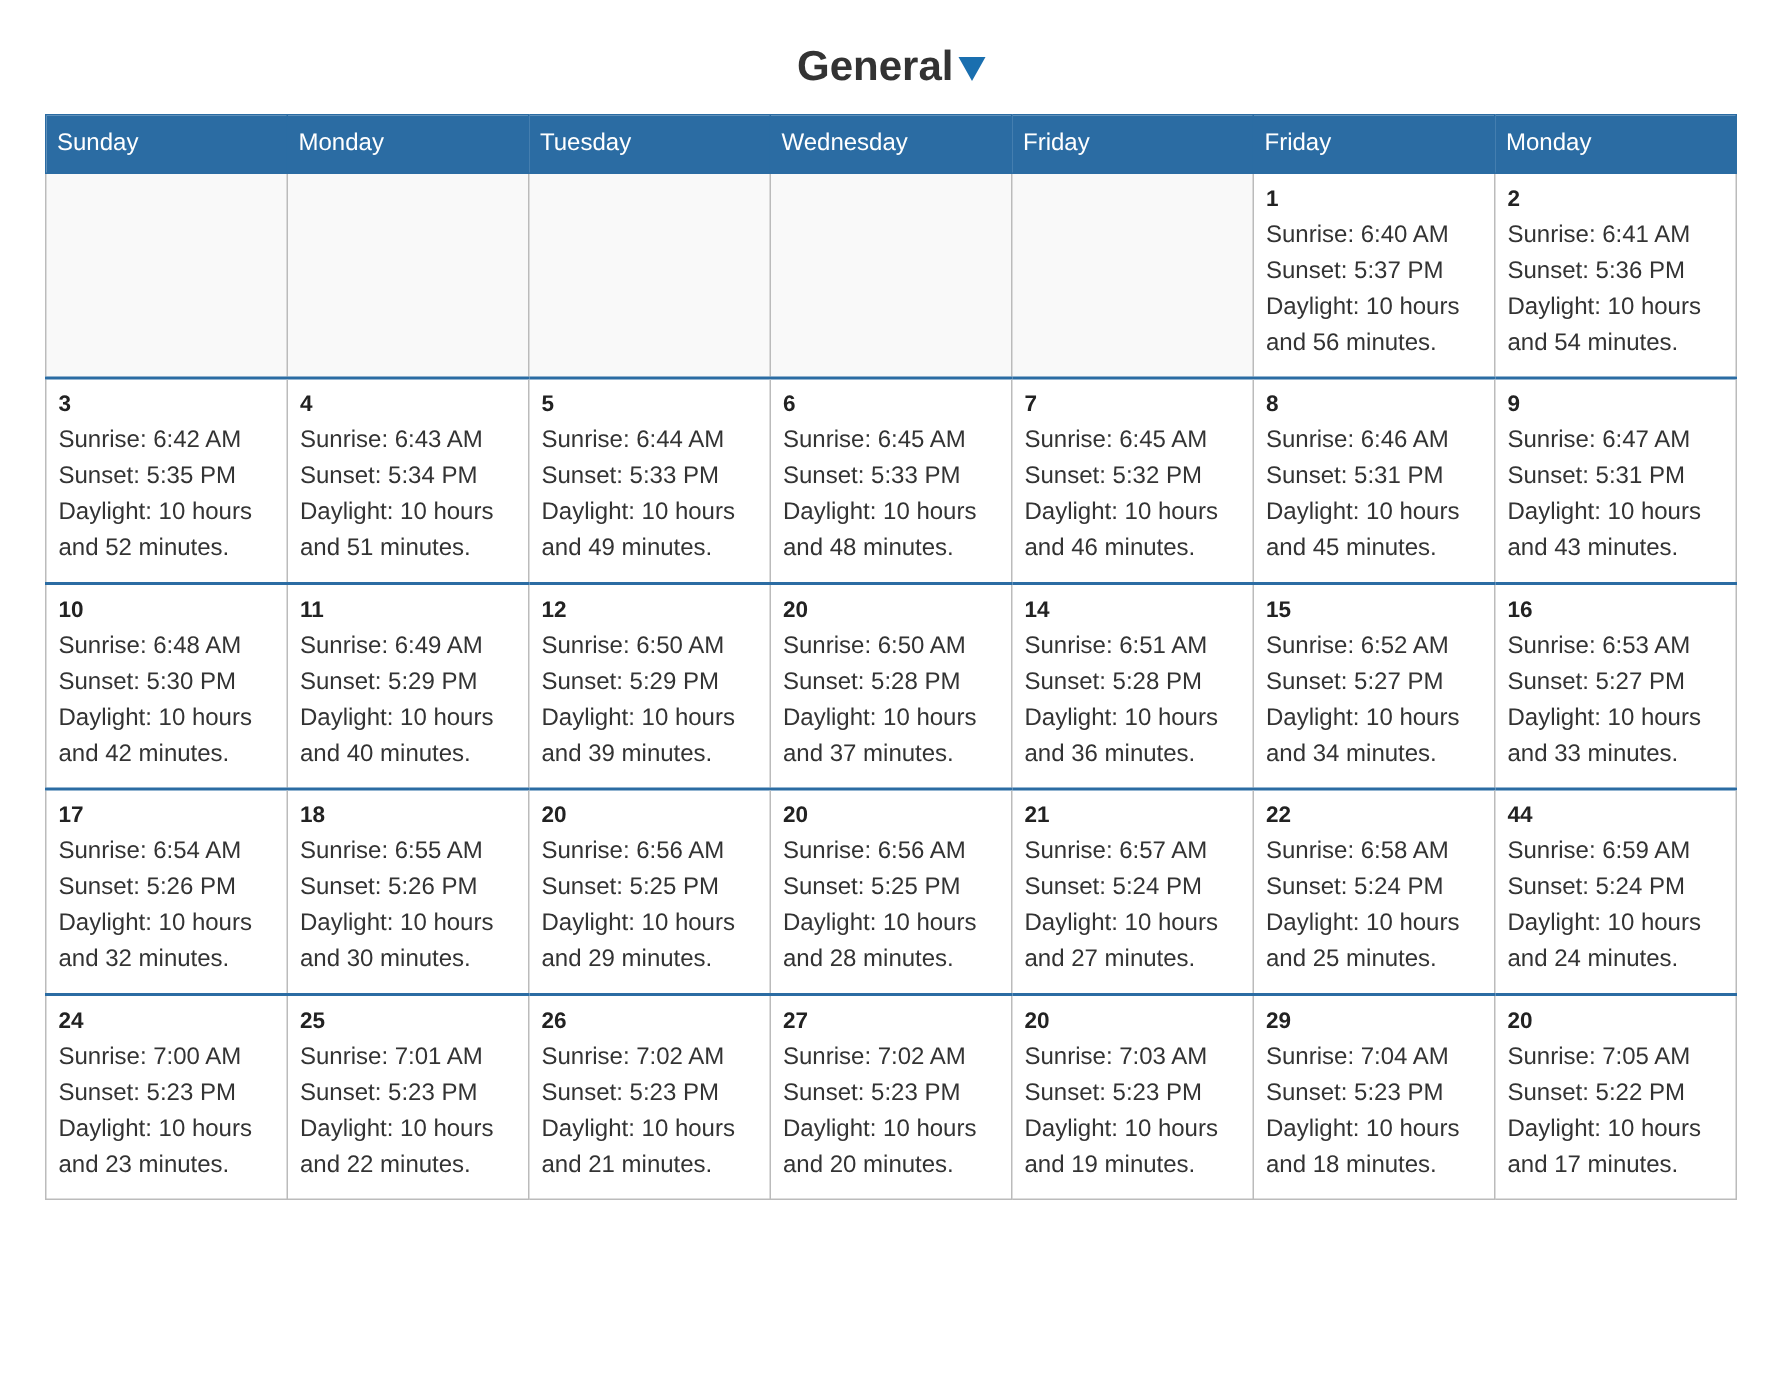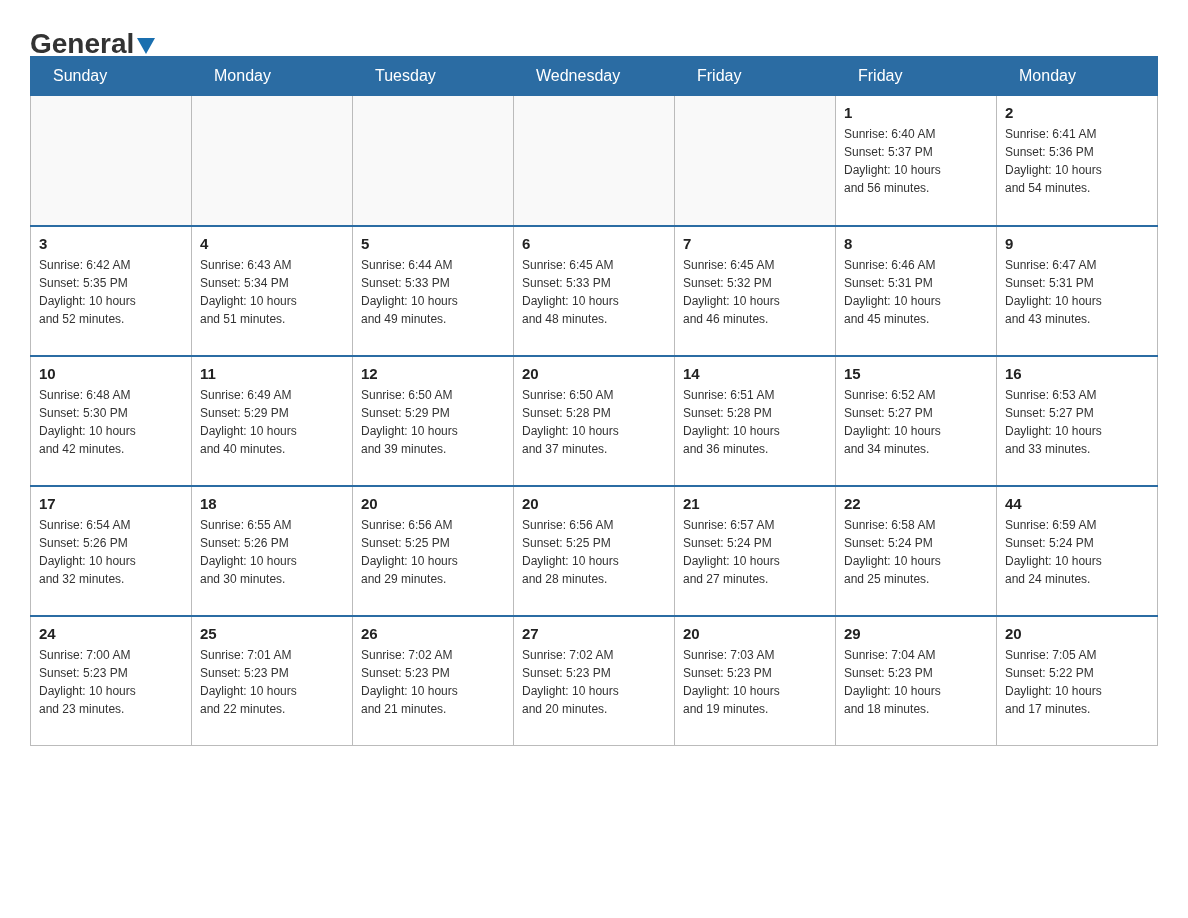--- a/index.html
+++ b/index.html
@@ -5,22 +5,23 @@
     * { margin: 0; padding: 0; box-sizing: border-box; }
     body {
       font-family: Arial, sans-serif;
       background: #fff;
       width: 1188px;
       min-height: 918px;
       padding: 20px 30px;
     }
     .header {
       display: flex;
-      justify-content: flex-start;
+      justify-content: center;
       align-items: flex-start;
+      margin-bottom: 20px;
     }
     .logo {
       display: flex;
       flex-direction: column;
       align-items: flex-start;
       margin-top: 10px;
     }
     .logo-text {
       font-size: 28px;
       font-weight: bold;
@@ -44,41 +45,41 @@
     .calendar {
       width: 100%;
       border-collapse: collapse;
       border: 1px solid #999;
     }
     .calendar th {
       background-color: #2b6ca3;
       color: #fff;
       font-size: 16px;
       font-weight: normal;
-      padding: 10px 22px;
+      padding: 10px 7px;
       text-align: left;
       border: 1px solid #2b6ca3;
     }
     .calendar td {
       vertical-align: top;
       border: 1px solid #bbb;
       padding: 8px 8px 10px 8px;
       width: 14.28%;
       min-height: 110px;
       height: 130px;
     }
     .day-number {
       font-size: 15px;
       font-weight: bold;
       color: #222;
       display: block;
       margin-bottom: 4px;
     }
     .day-info {
-      font-size: 12px;
+      font-size: 16px;
       color: #333;
       line-height: 1.5;
     }
     .empty-cell {
       background: #f9f9f9;
     }
     .row-top-border td {
       border-top: 2px solid #2b6ca3;
     }
   </style>

